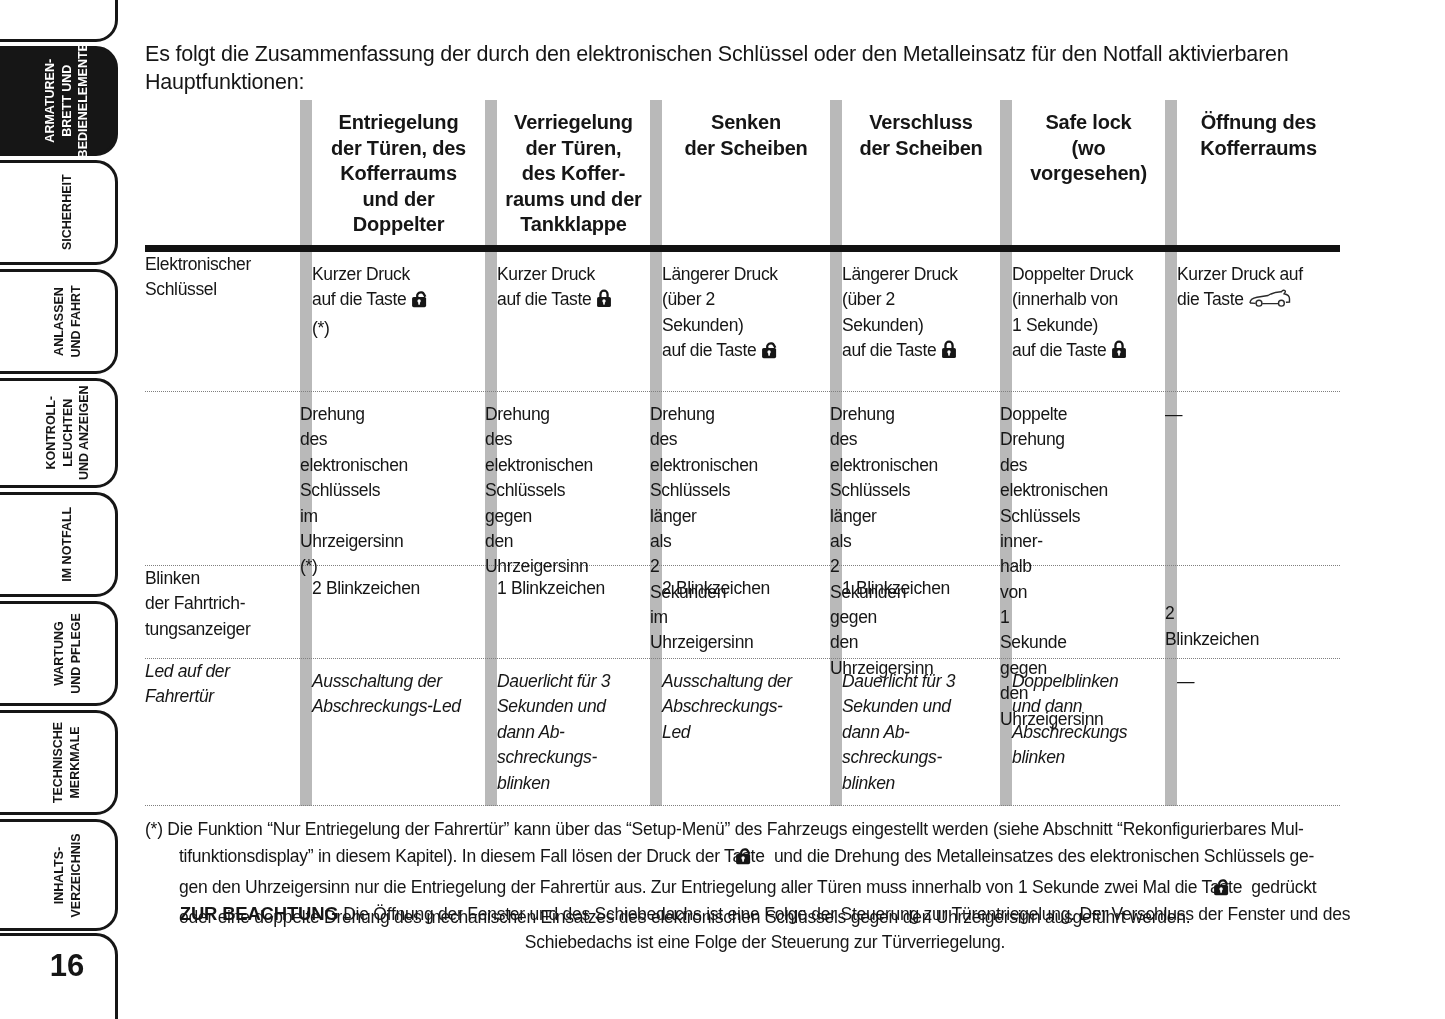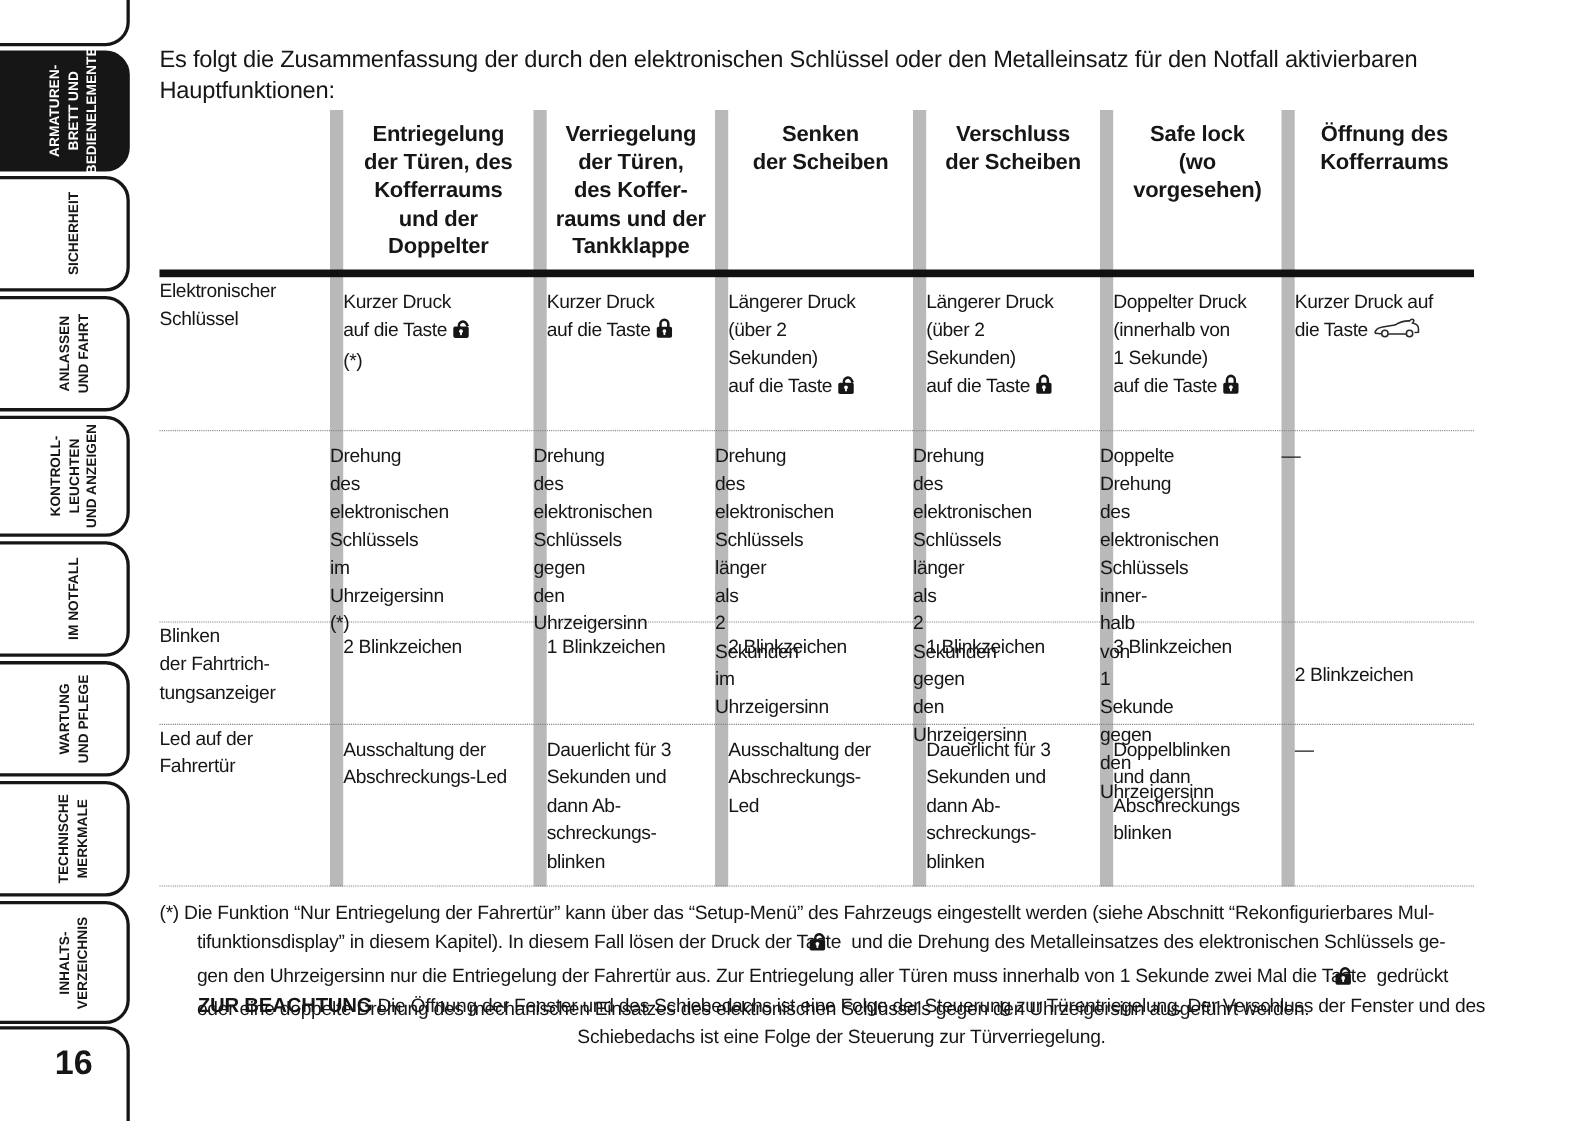--- a/index.html
+++ b/index.html
@@ -33,21 +33,21 @@
   }
   .tablewrap{position:absolute;left:145px;top:100px;width:1195px;}
   .bar{position:absolute;width:12px;top:0;bottom:0;background:#b9b9b9;}
   .trow{
     position:relative;display:grid;box-sizing:border-box;
     grid-template-columns:155px 12px 173px 12px 153px 12px 168px 12px 158px 12px 153px 12px 163px;
   }
   .hrow{height:145px;}
   .blackline{position:relative;height:7px;background:#111;}
   .body-row{border-bottom:1px dotted #7f7f7f;}
-  .rh0{height:140px;} .rh1{height:174px;} .rh2{height:93px;} .rh3{height:147px;}
+  .rh0{height:140px;} .rh1{height:174px;} .rh2{height:93px;} .rh3{height:147px;font-style:italic;}
   .th{
     text-align:center;font-weight:bold;font-size:20px;line-height:1.28;
     white-space:pre-line;padding-top:10px;letter-spacing:-0.2px;
   }
   .td{
     font-size:17.5px;line-height:1.45;
     white-space:pre-line;padding-top:10px;letter-spacing:-0.35px;
   }
   .rhc{
     text-align:left;font-size:17.5px;line-height:1.45;
@@ -251,21 +251,20 @@
 tungsanzeiger</div>
           <div></div>
           <div class="td">2 Blinkzeichen</div>
           <div></div>
           <div class="td">1 Blinkzeichen</div>
           <div></div>
           <div class="td">2 Blinkzeichen</div>
           <div></div>
           <div class="td">1 Blinkzeichen</div>
           <div></div>
-          <div class="td">3 Blinkzeichen</div>
           <div></div>
           <div class="td">
 2 Blinkzeichen</div>
         </div>
         <div class="trow body-row rh3">
           <div class="rhc">Led auf der
 Fahrertür</div>
           <div></div>
           <div class="td">Ausschaltung der
 Abschreckungs-Led</div>

